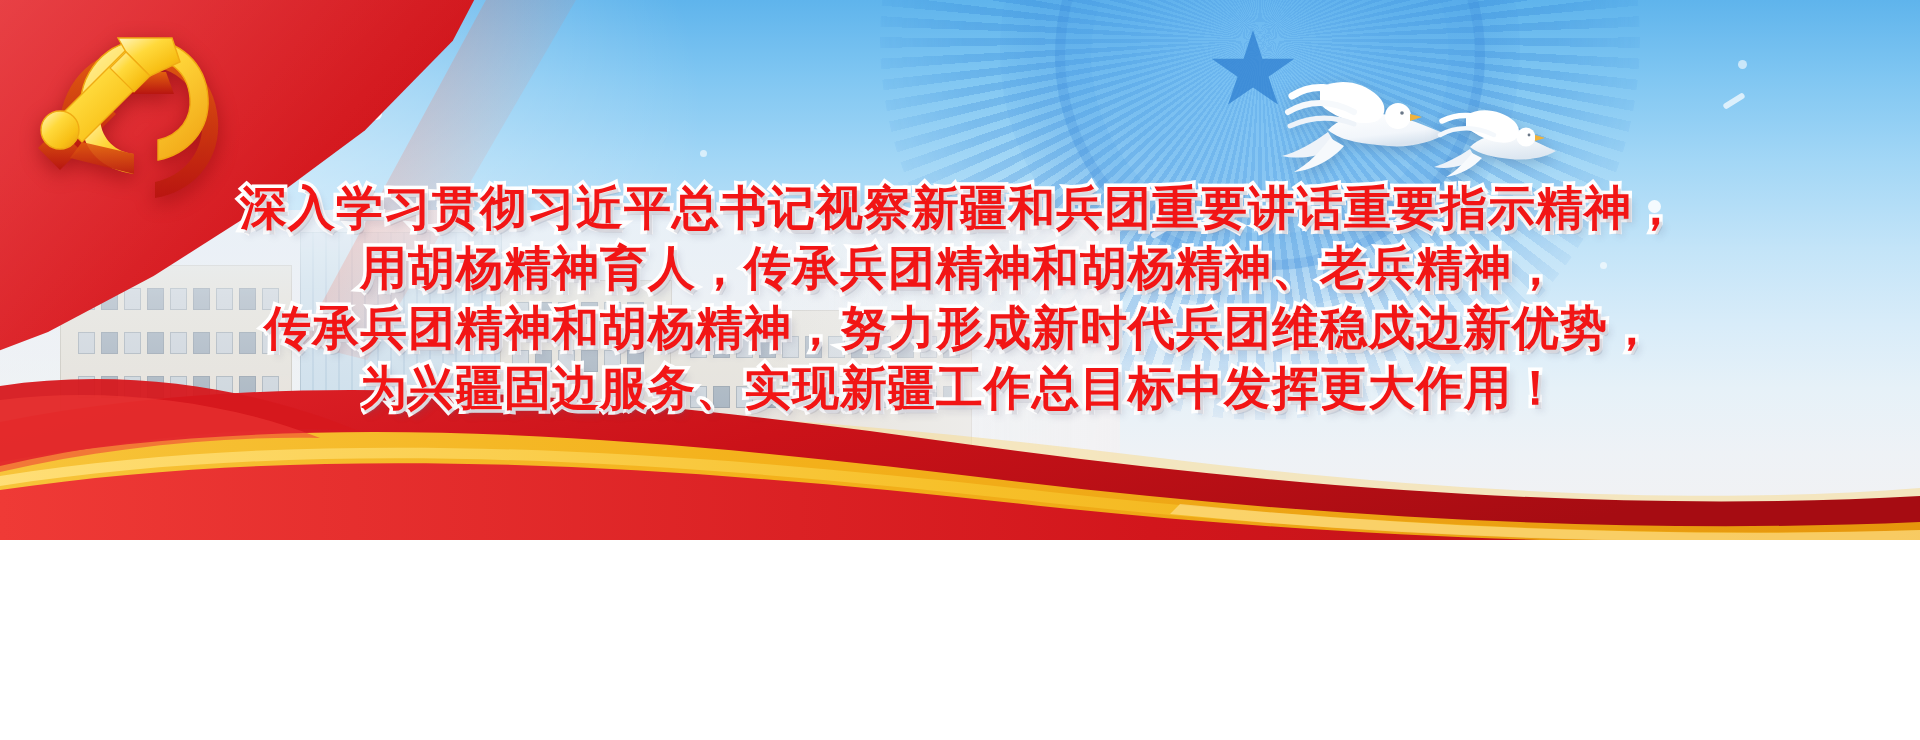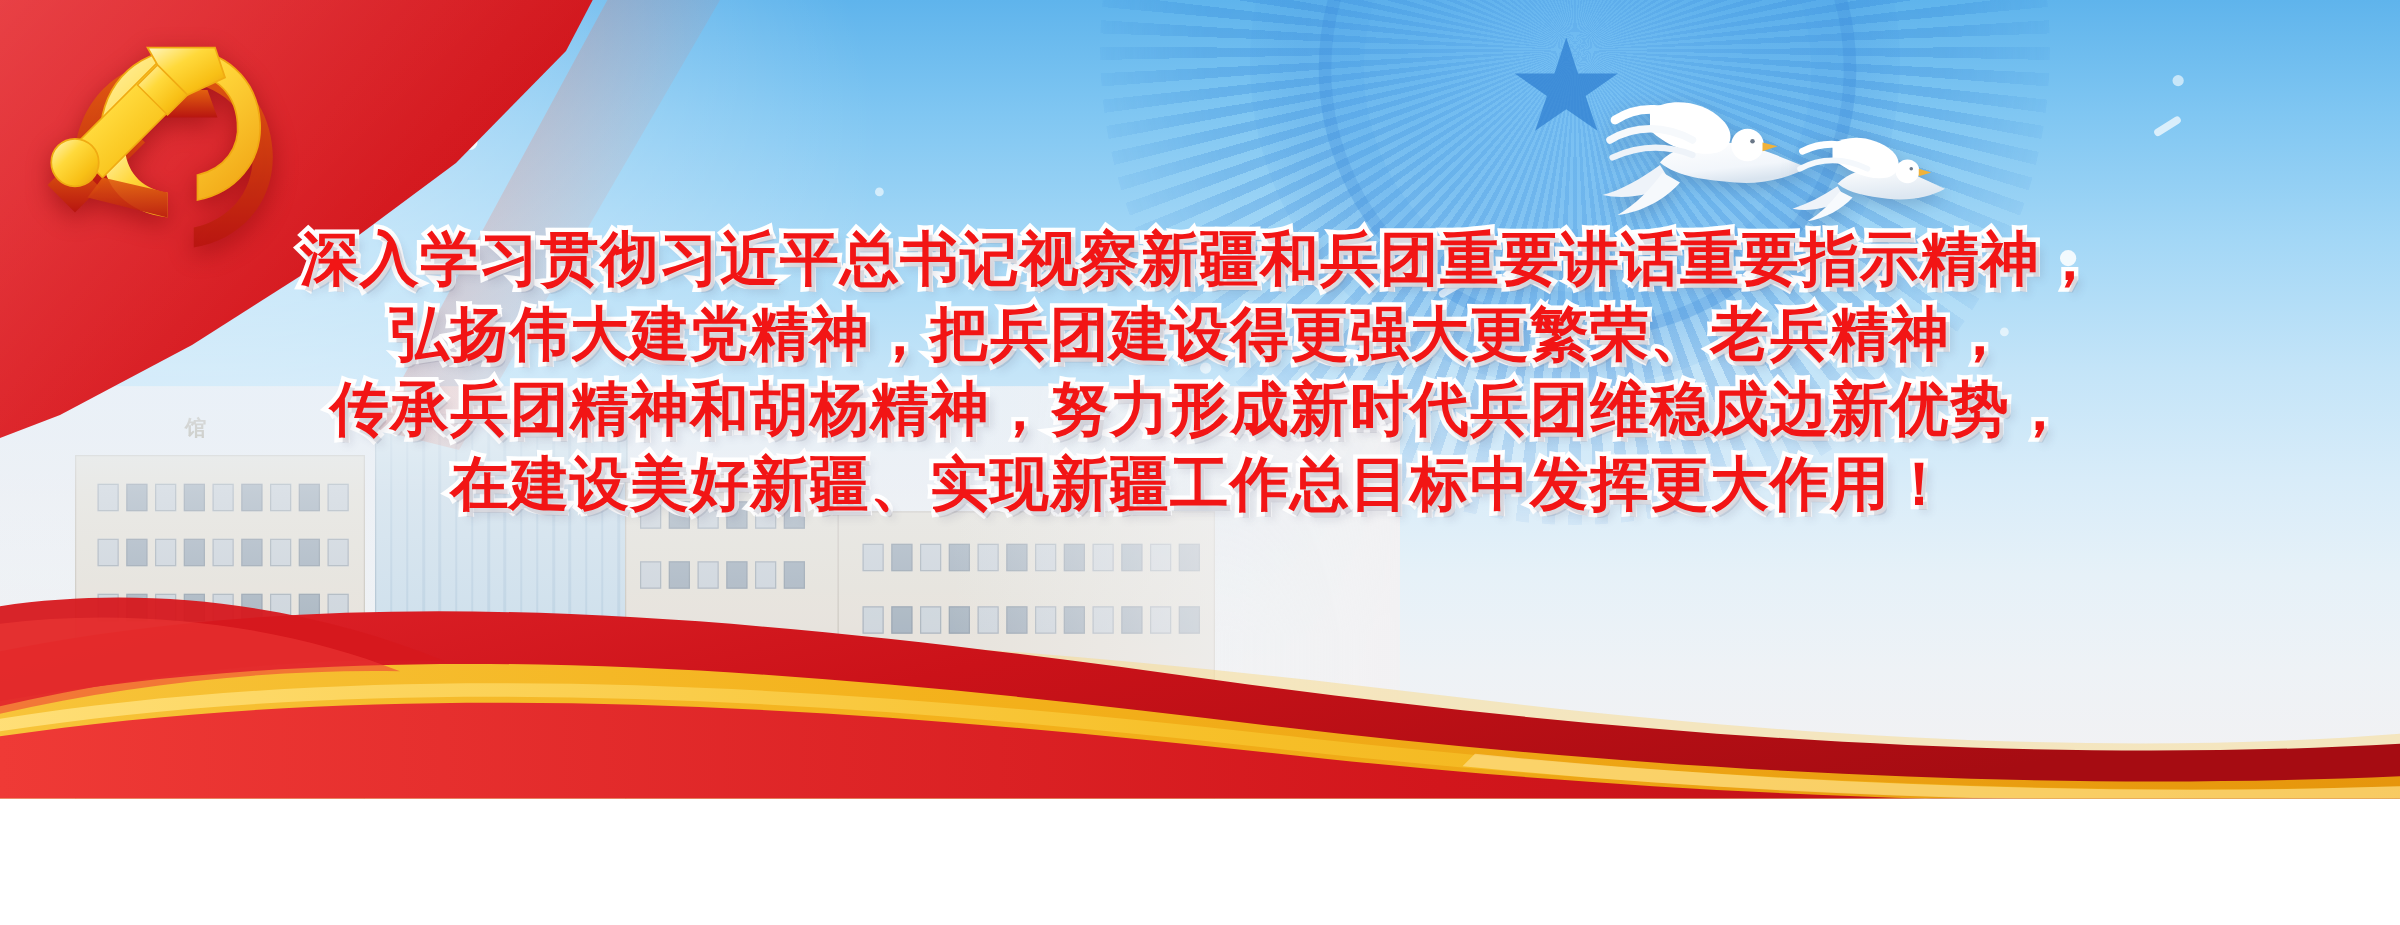--- a/index.html
+++ b/index.html
@@ -1,21 +1,21 @@
 <!DOCTYPE html>
 <html><head>
 <meta charset="utf-8">
 <style>
   html,body{margin:0;padding:0;background:#fff;}
   body{font-family:"Liberation Sans","DejaVu Sans",sans-serif;}
 
   
   #banner{
     position:relative;
-    width:1920px;height:639px;
+    width:1920px;height:540px;
     overflow:hidden;
     background:#bfe0f7;
   }
 
   
   .sky{
     position:absolute;inset:0;
     background:
       linear-gradient(180deg,
         #5fb4ec 0%,
@@ -414,23 +414,23 @@
       <path d="M36 20 C50 12 70 14 84 26 C92 34 90 44 80 47 C66 50 48 42 36 32 Z" fill="#ffffff"></path>
       <path d="M12 26 C28 18 48 18 64 30" stroke="#ffffff" stroke-width="5.5" fill="none" stroke-linecap="round"></path>
       <path d="M10 40 C26 31 46 31 64 40" stroke="#f4f8fc" stroke-width="4.5" fill="none" stroke-linecap="round"></path>
       <path d="M40 54 C28 62 16 68 4 72 C18 75 34 71 46 64 Z" fill="#eef3f9"></path>
       <path d="M42 58 C34 68 26 76 16 82 C30 80 44 72 52 63 Z" fill="#f7fafd"></path>
     </svg>
   </div>
 
   <div class="headline">
     <div class="hl-line">深入学习贯彻习近平总书记视察新疆和兵团重要讲话重要指示精神，</div>
-    <div class="hl-line">弘扬伟大建党精神，把兵团建设得更强大更繁荣、老兵精神，</div>
+    <div class="hl-line">用胡杨精神育人，传承兵团精神和胡杨精神、老兵精神，</div>
     <div class="hl-line">传承兵团精神和胡杨精神，努力形成新时代兵团维稳戍边新优势，</div>
-    <div class="hl-line">在建设美好新疆、实现新疆工作总目标中发挥更大作用！</div>
+    <div class="hl-line">为兴疆固边服务、实现新疆工作总目标中发挥更大作用！</div>
   </div>
 
   <div class="ribbons">
     <svg viewBox="0 0 1920 250" preserveAspectRatio="none" xmlns="http://www.w3.org/2000/svg">
       <defs>
         <linearGradient id="rgold" x1="0" y1="0" x2="1" y2="0">
           <stop offset="0%" stop-color="#f8c93a"></stop>
           <stop offset="40%" stop-color="#f5b61b"></stop>
           <stop offset="100%" stop-color="#e89a0c"></stop>
         </linearGradient>

